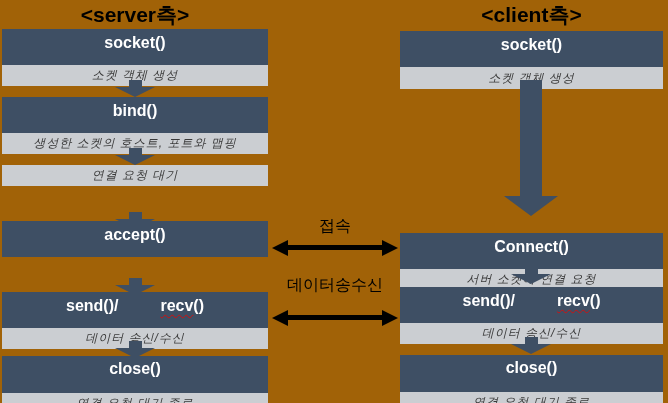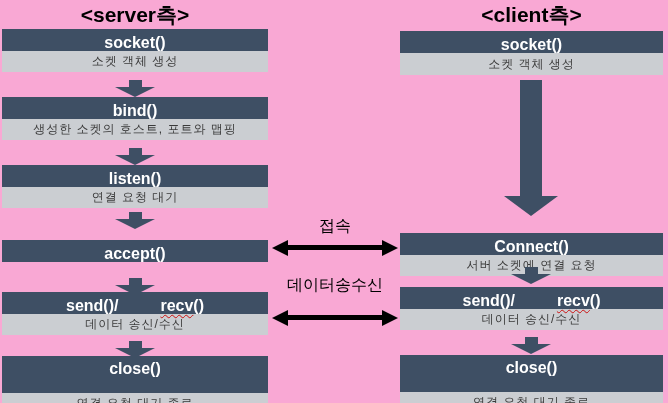--- a/index.html
+++ b/index.html
@@ -2,37 +2,38 @@
 <html style="--header: #3e4f64; --band: #cbced2; --link: #000000;"><head>
 <meta charset="utf-8">
 <style>
   :root{
     --header:#3e4f64;
     --band:#cbced2;
     --link:#000000;
   }
   html,body{margin:0;padding:0;background:#fff;}
   .stage{
-    position:relative;width:668px;height:403px;background:#f9a8d4;overflow:hidden;
+    position:relative;width:668px;height:403px;background:#a16207;overflow:hidden;
     font-family:"Liberation Sans","DejaVu Sans",sans-serif;
   }
   .col-title{
     position:absolute;top:2px;height:26px;line-height:26px;
     text-align:center;font-size:21px;font-weight:bold;color:#000;
     letter-spacing:0px;
   }
   .box{position:absolute;width:266px;}
   .box .hdr{
-    height:22px;line-height:27px;background:var(--header);
+    height:36px;line-height:27px;background:var(--header);
     color:#fff;font-weight:bold;font-size:16px;text-align:center;
   }
   .box .band{
     height:21px;line-height:21px;background:var(--band);
     color:#3a3a3a;font-size:12px;text-align:center;
     letter-spacing:1px;
+    font-style:italic;
   }
   .box.short .hdr{height:37px;line-height:26px;}
   .box.short .band{height:28px;line-height:20px;}
   .typo{text-decoration:underline wavy #cc1111;text-decoration-thickness:1px;text-underline-offset:3px;padding-left:42px;}
   
   .varrow{position:absolute;width:40px;display:flex;flex-direction:column;align-items:center;}
   .vstem{width:13px;height:7px;background:var(--header);}
   .vhead{width:0;height:0;border-left:20px solid transparent;border-right:20px solid transparent;border-top:10px solid var(--header);}
   
   .varrow-long{position:absolute;width:54px;display:flex;flex-direction:column;align-items:center;}
@@ -67,29 +68,28 @@
   <div class="box" style="left:2px;top:97px;border-radius:11px;">
     <div class="hdr">bind()</div>
     <div class="band">생성한 소켓의 호스트, 포트와 맵핑</div>
   </div>
   <div class="varrow" style="left:115px;top:148px;">
     <div class="vstem"></div>
     <div class="vhead"></div>
   </div>
 
   <div class="box" style="left:2px;top:165px;">
-    <div class="hdr">listen()</div>
     <div class="band">연결 요청 대기</div>
   </div>
   <div class="varrow" style="left:115px;top:212px;">
     <div class="vstem"></div>
     <div class="vhead"></div>
   </div>
 
-  <div class="box" style="left:2px;top:240px;">
+  <div class="box" style="left:2px;top:221px;">
     <div class="hdr">accept()</div>
   </div>
   <div class="varrow" style="left:115px;top:278px;">
     <div class="vstem"></div>
     <div class="vhead"></div>
   </div>
 
   <div class="box" style="left:2px;top:292px;">
     <div class="hdr"><span>send()/</span><span class="typo">recv</span><span>()</span></div>
     <div class="band">데이터 송신/수신</div>

